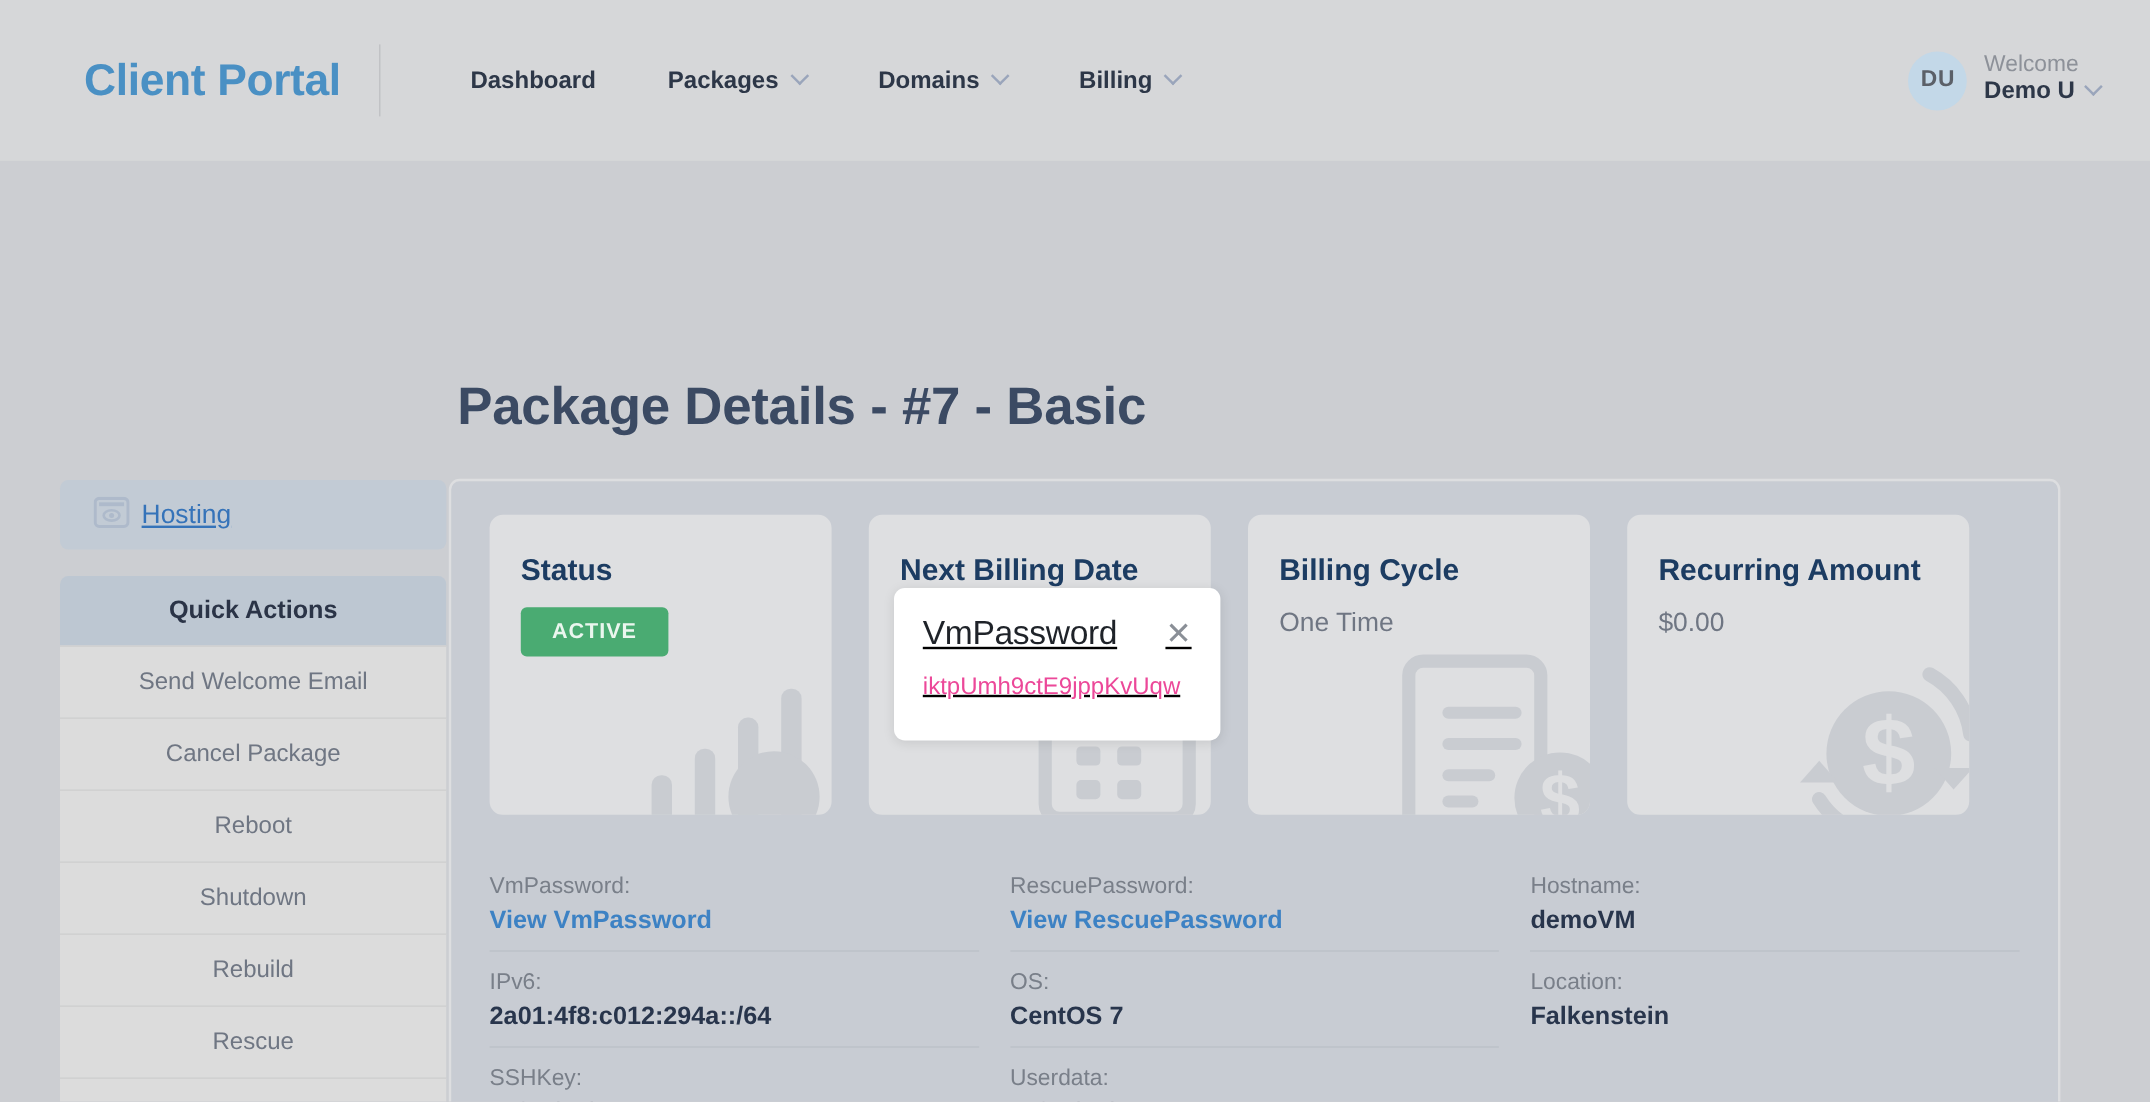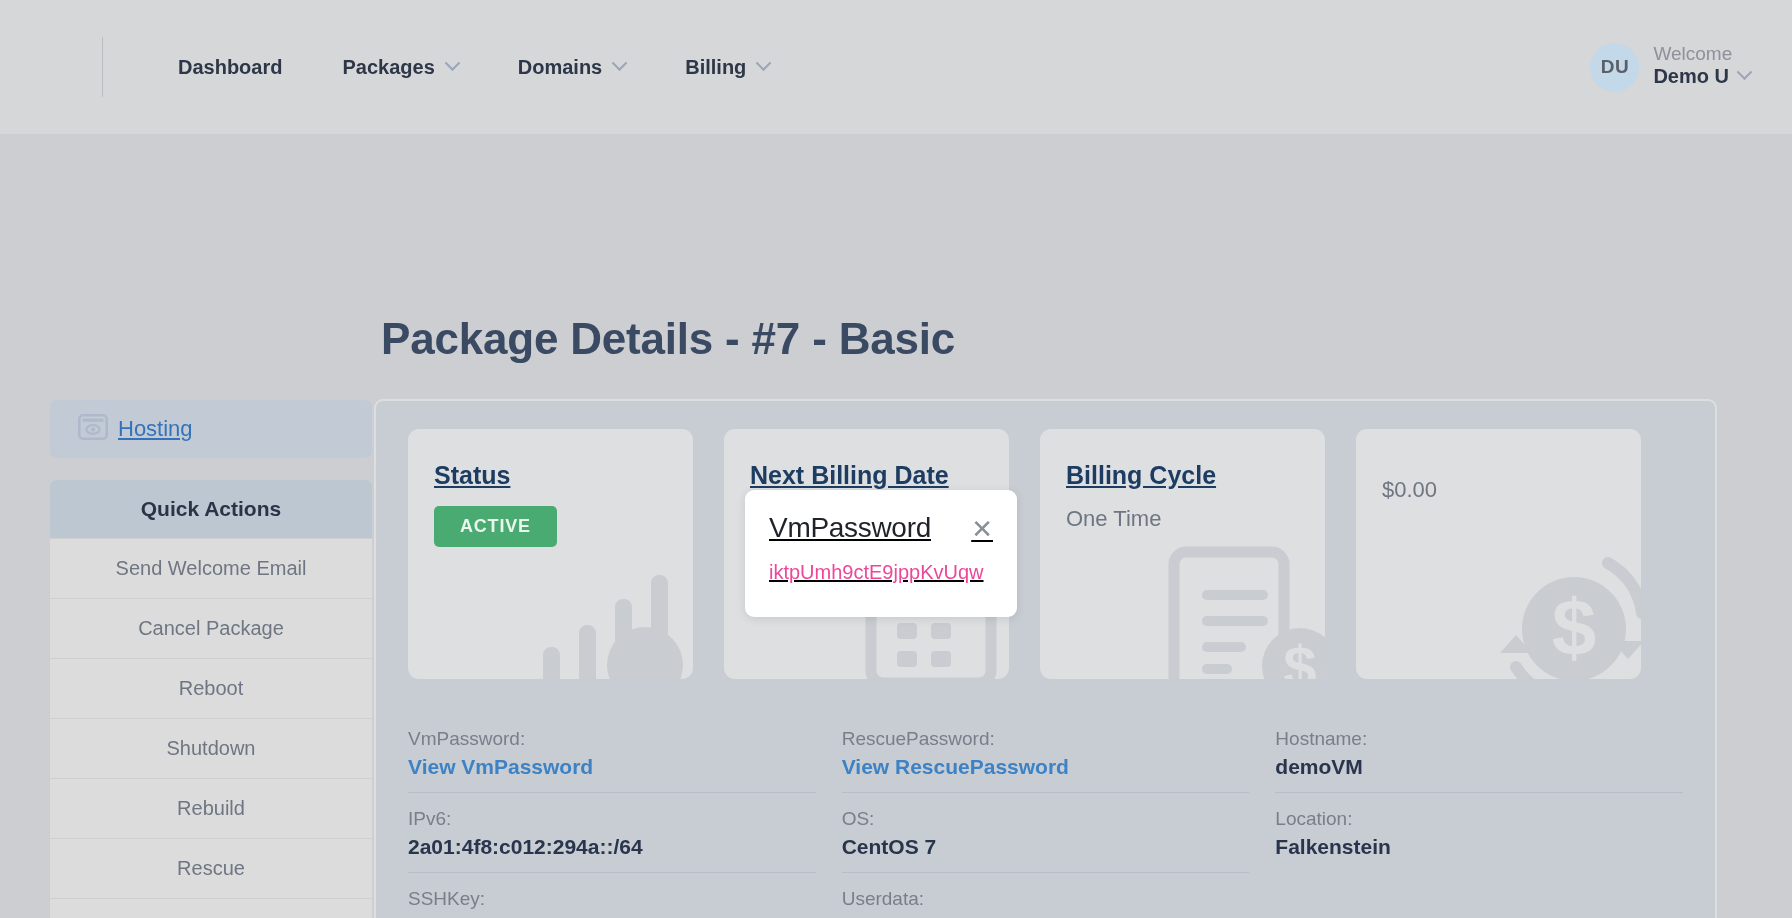--- a/index.html
+++ b/index.html
@@ -159,21 +159,20 @@
     border-radius: 11px;
     padding: 32px 0 0 26px;
     overflow: hidden;
   }
   .stat-title {
     font-size: 25px;
     font-weight: bold;
     color: #1c3c62;
     position: relative;
     z-index: 2;
-    text-decoration: underline;
   }
   .stat-value {
     margin-top: 16px;
     font-size: 22px;
     color: #6f7683;
     position: relative;
     z-index: 2;
   }
   .badge-active {
     display: inline-block;
@@ -264,20 +263,21 @@
     font-size: 20px;
     color: #ec4899;
     line-height: 1.45;
     word-break: break-all;
   }
 </style>
 </head>
 <body>
 
 <div class="navbar">
+  <div class="brand">Client Portal</div>
   <div class="brand-divider"></div>
 
   <div class="nav-links">
     <div class="nav-item">
       <span>Dashboard</span>
     </div>
     <div class="nav-item">
       <span>Packages</span>
       <span class="caret"></span>
     </div>
@@ -375,20 +375,21 @@
             <rect x="42" y="100" width="44" height="10" rx="5" fill="#c9ccd1"></rect>
             <rect x="42" y="122" width="30" height="10" rx="5" fill="#c9ccd1"></rect>
             <rect x="42" y="144" width="30" height="10" rx="5" fill="#c9ccd1"></rect>
             <circle cx="140" cy="124" r="38" fill="#c9ccd1"></circle>
             <text x="140" y="146" font-size="60" font-weight="bold" text-anchor="middle" fill="#dedfe1" font-family="'Liberation Sans', sans-serif">$</text>
           </svg>
         </div>
       </div>
 
       <div class="stat-card">
+        <div class="stat-title">Recurring Amount</div>
         <div class="stat-value">$0.00</div>
         <div class="watermark">
           <svg width="175" height="150" viewBox="0 0 175 150">
             <circle cx="98" cy="82" r="52" fill="#c9ccd1"></circle>
             <text x="98" y="108" font-size="80" font-weight="bold" text-anchor="middle" fill="#dedfe1" font-family="'Liberation Sans', sans-serif">$</text>
             <path d="M132 16 a66 66 0 0 1 34 50" fill="none" stroke="#c9ccd1" stroke-width="12" stroke-linecap="round"></path>
             <path d="M40 120 a66 66 0 0 0 44 30" fill="none" stroke="#c9ccd1" stroke-width="12" stroke-linecap="round"></path>
             <path d="M24 106 l16 -18 l16 18 z" fill="#c9ccd1"></path>
             <path d="M152 112 l-16 -18 l32 0 z" fill="#c9ccd1"></path>
           </svg>

